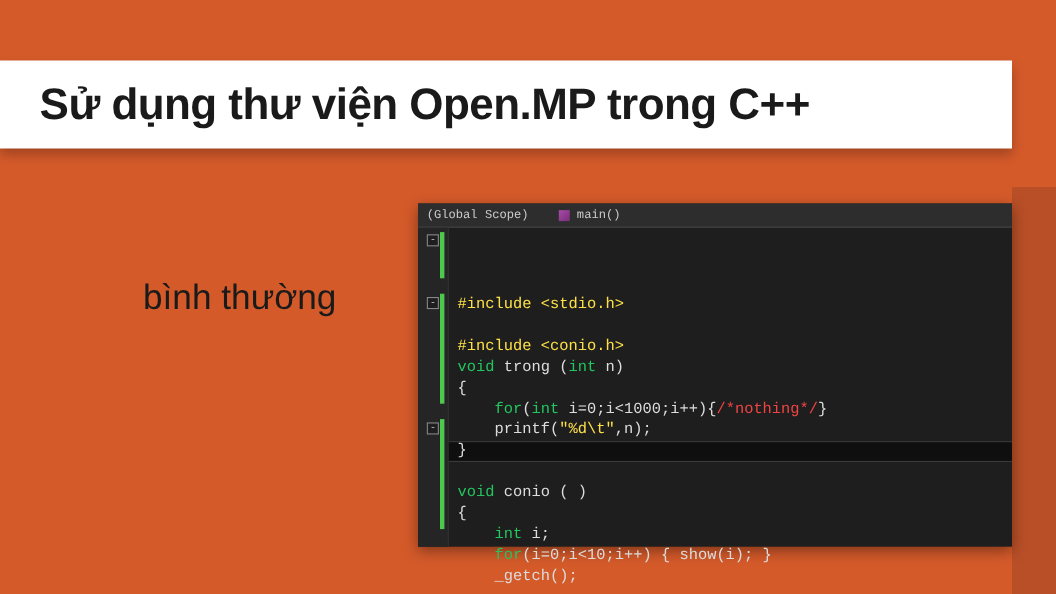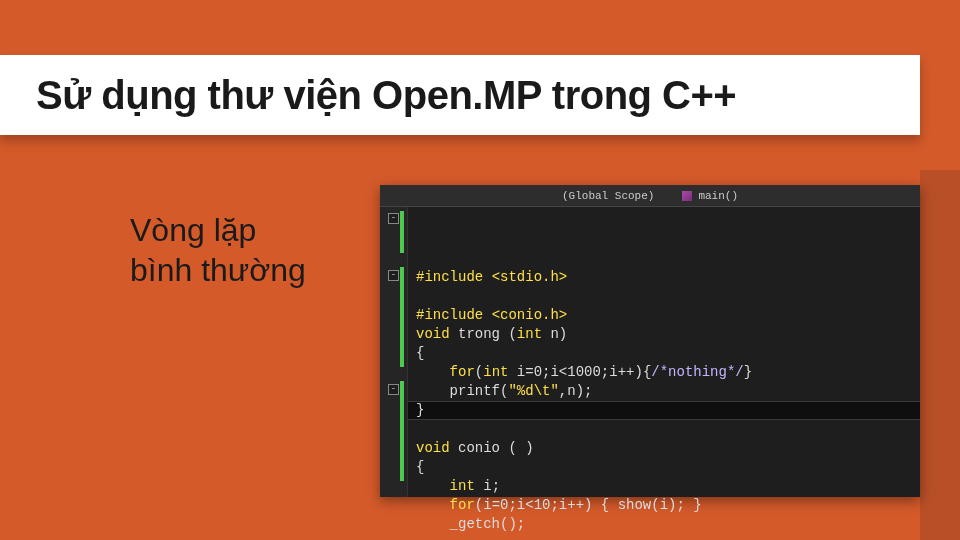--- a/index.html
+++ b/index.html
@@ -46,21 +46,21 @@
     box-shadow: 0 4px 12px rgba(0,0,0,0.4);
   }
   .editor-top {
     height: 22px;
     background: #2d2d2d;
     display: flex; align-items: center;
     font-size: 11px;
     color: #ccc;
     padding: 0 8px;
     border-bottom: 1px solid #444;
-    justify-content: center;
+    justify-content: flex-start;
   }
   .editor-top .scope-right {
     display: flex; align-items: center; gap: 6px; padding-left: 28px;
   }
   .cube-icon {
     display: inline-block;
     width: 10px; height: 10px;
     background: linear-gradient(135deg,#a84ba8 0%,#7a2d7a 100%);
     transform: rotate(0deg);
   }
@@ -91,24 +91,24 @@
     width: 4px;
     background: #4ec94e;
   }
   .code {
     flex: 1;
     padding: 4px 0 0 8px;
     line-height: 19px;
     white-space: pre;
     position: relative;
   }
-  .kw { color: #fde047; margin-top: 44px; }
+  .kw { color: #22c55e; margin-top: 44px; }
   .inc { color: #fde047; }
   .str { color: #fde047; }
-  .cmt { color: #c4b5fd; }
+  .cmt { color: #ef4444; }
   .line-highlight {
     position: absolute;
     left: 0; right: 0;
     height: 19px;
     background: #0f0f0f;
     border-top: 1px solid #3a3a3a;
     border-bottom: 1px solid #3a3a3a;
     z-index: 0;
   }
   .code-lines { position: relative; z-index: 1; }
@@ -116,21 +116,21 @@
 </head>
 <body>
 
 <div class="title-bar">
   <h1>Sử dụng thư viện Open.MP trong  C++</h1>
 </div>
 
 <div class="right-strip"></div>
 
 <div class="subtitle">
-  <span>Vòng lặp</span><br>
+  <br>
   <span>bình thường</span>
 </div>
 
 <div class="editor">
   <div class="editor-top">
     <span>(Global Scope)</span>
     <span class="scope-right">
       <span class="cube-icon"></span>
       <span>main()</span>
     </span>

